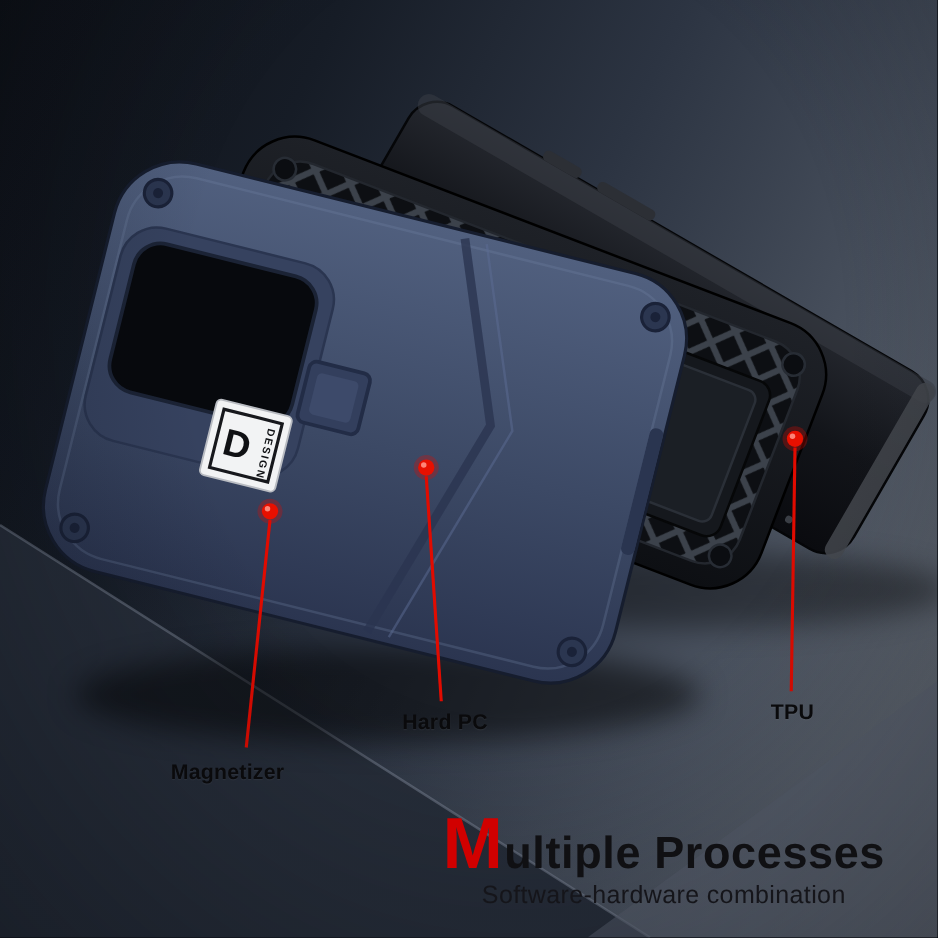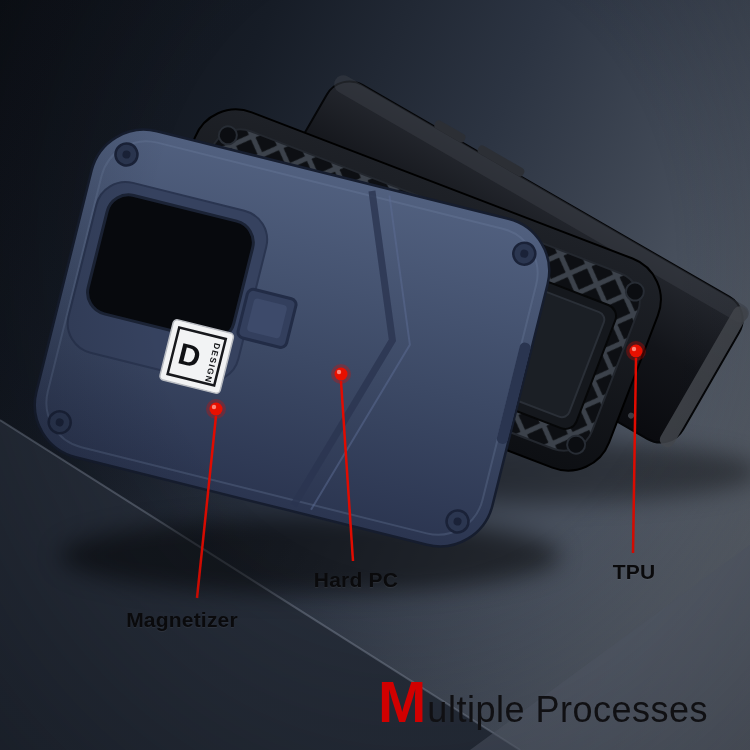--- a/index.html
+++ b/index.html
@@ -8,35 +8,35 @@
     font-family:"Liberation Sans",sans-serif;
     background:linear-gradient(115deg,#0d1016 0%,#161c26 25%,#2c3442 50%,#4a525f 75%,#6a7078 100%);
   }
   .scene-svg{position:absolute;inset:0;display:block;}
   .vignette{
     position:absolute;inset:0;pointer-events:none;
     background:radial-gradient(ellipse at 55% 35%, rgba(0,0,0,0) 45%, rgba(5,8,14,.38) 100%);
   }
   .callout-label{
     position:absolute;transform:translateX(-50%);
-    color:#0a0a0c;font-weight:bold;font-size:21px;letter-spacing:.2px;
+    color:#0a0a0c;font-weight:bold;font-size:17px;letter-spacing:.2px;
     white-space:nowrap;text-shadow:0 1px 1px rgba(255,255,255,.06);
   }
   .lbl-magnetizer{left:182px;top:608px;}
   .lbl-hardpc{left:356px;top:568px;}
   .lbl-tpu{left:634px;top:560px;text-align:center;}
   .title-block{
     position:absolute;right:42px;bottom:22px;text-align:center;
   }
   .title-line{display:flex;align-items:baseline;justify-content:center;line-height:1;}
   .title-lead{
     color:#d10000;font-size:58px;font-weight:800;line-height:.85;
     margin-right:1px;
   }
-  .title-rest{color:#101013;font-size:36px;font-weight:400;letter-spacing:.5px;}
+  .title-rest{color:#101013;font-size:36px;font-weight:700;letter-spacing:.5px;}
   .title-sub{color:#15151a;font-size:20px;margin-top:5px;letter-spacing:.3px;}
 </style>
 </head>
 <body>
 
 <div class="stage">
 
   <svg class="scene-svg" viewBox="0 0 750 750" aria-hidden="true">
     <defs>
       <linearGradient id="blueGrad" x1="0" y1="0" x2="0" y2="1">
@@ -161,15 +161,16 @@
 
   <div class="callout-label lbl-magnetizer">Magnetizer</div>
   <div class="callout-label lbl-hardpc">Hard PC</div>
   <div class="callout-label lbl-tpu">TPU</div>
 
   <div class="title-block">
     <div class="title-line">
       <span class="title-lead">M</span>
         <span class="title-rest">ultiple Processes</span>
     </div>
+    <div class="title-sub">Software-hardware combination</div>
   </div>
 
 </div>
 
 </body></html>

